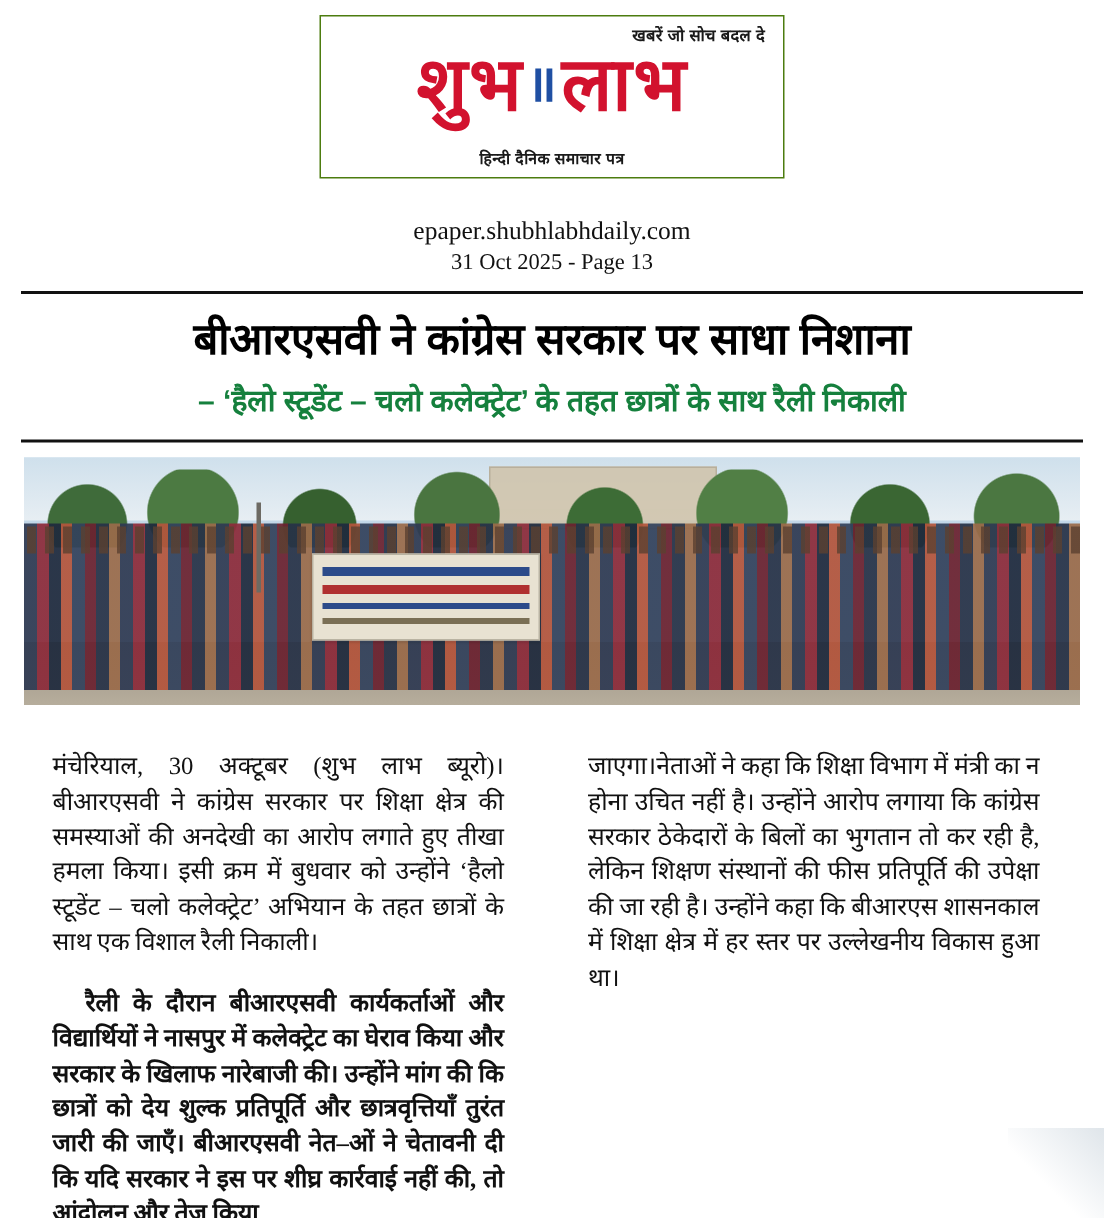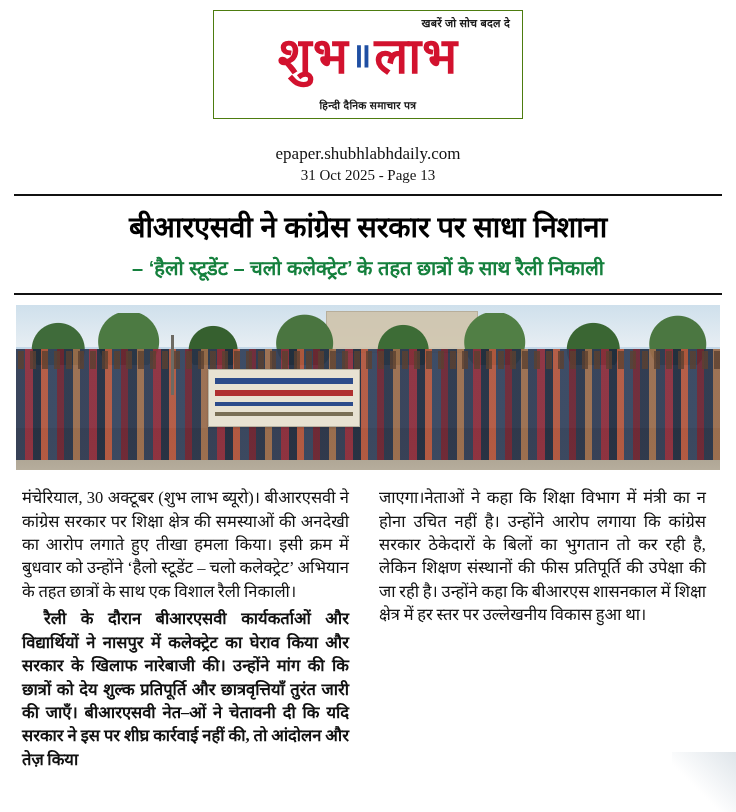--- a/index.html
+++ b/index.html
@@ -192,21 +192,21 @@
   }
   .col {
     width: 335px;
     font-family: "Liberation Serif", serif;
     font-size: 16.5px;
     line-height: 1.42;
     text-align: justify;
     color: #111111;
     word-spacing: -0.4px;
   }
-  .col p { margin: 4px; }
+  .col p { margin: 17px; }
   .col p + p { text-indent: 22px; font-weight: bold; }
 
   
   .corner {
     position: absolute;
     right: 0;
     bottom: 0;
     width: 64px;
     height: 60px;
     background: linear-gradient(225deg, #dfe5ea 0%, #ffffff 62%);

